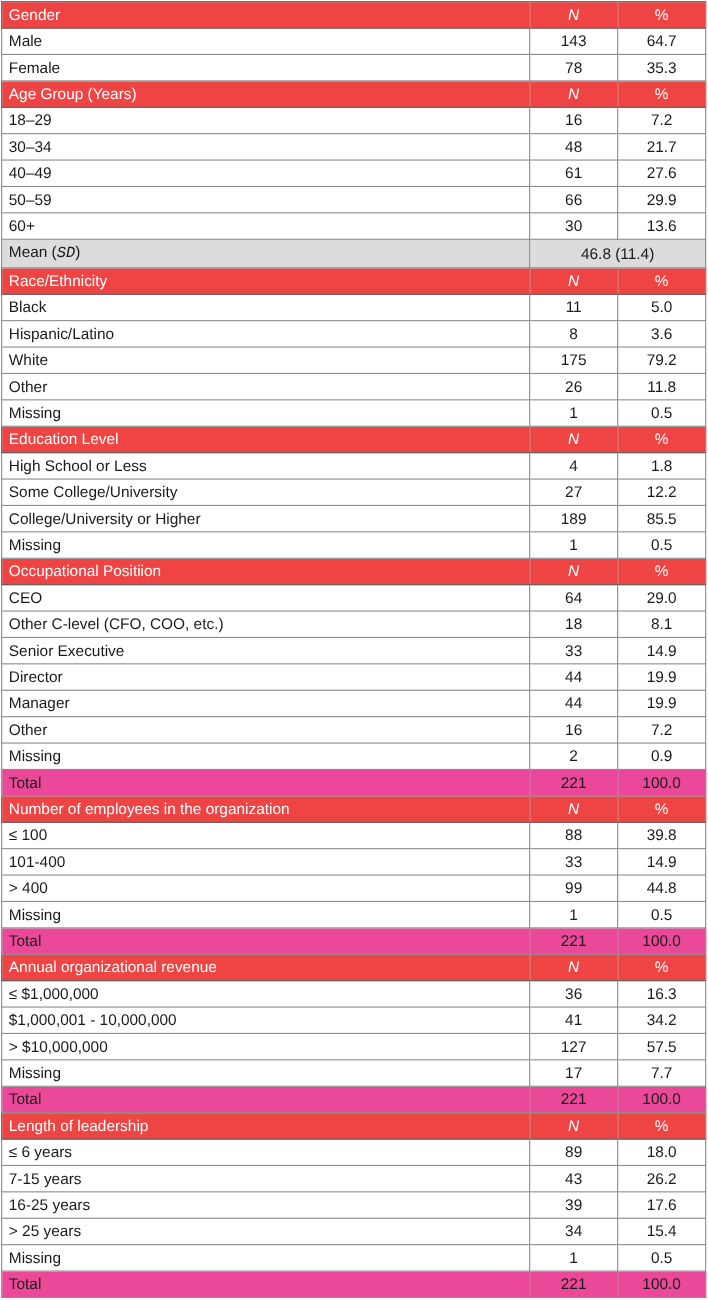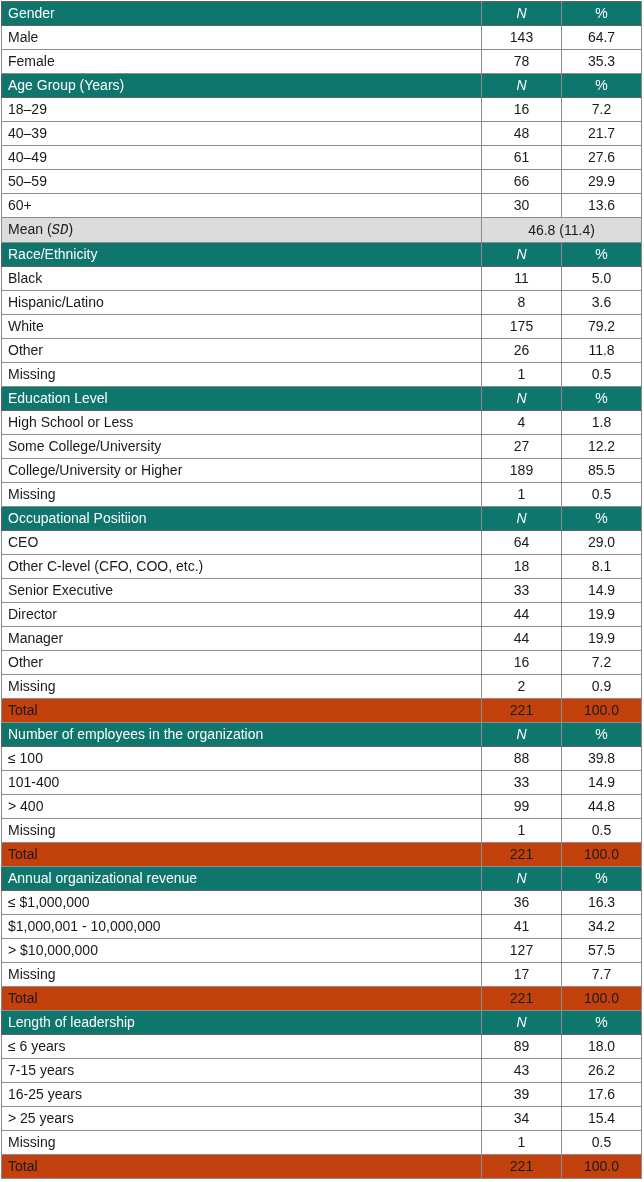--- a/index.html
+++ b/index.html
@@ -14,23 +14,23 @@
   table.demo td {
     height: 23px;
     padding: 0 6px;
     border: 1px solid #8c8c8c;
     line-height: 23px;
     white-space: nowrap;
   }
   td.c1 { width: 467px; }
   td.c2 { width: 67px; text-align: center; }
   td.c3 { width: 67px; text-align: center; }
-  tr.hdr td { background: #0f766e; color: #ffffff; border-color: #626262; border-right-color: #8c8c8c; }
+  tr.hdr td { background: #ef4444; color: #ffffff; border-color: #626262; border-right-color: #8c8c8c; }
   tr.hdr td.c2 { font-style: italic; }
-  tr.tot td { background: #c2410c; }
+  tr.tot td { background: #ec4899; }
   tr.mean td { background: #dcdcdc; }
   i.sd { font-style: italic; font-family: Liberation Mono, monospace; }
 </style>
 </head>
 <body>
 
 <table class="demo">
   <tbody id="tbody">
       <tr class="hdr">
         <td class="c1">Gender</td>
@@ -51,21 +51,21 @@
         <td class="c1">Age Group (Years)</td>
         <td class="c2">N</td>
         <td class="c3">%</td>
       </tr>
       <tr class="row">
         <td class="c1">18–29</td>
         <td class="c2">16</td>
         <td class="c3">7.2</td>
       </tr>
       <tr class="row">
-        <td class="c1">40–39</td>
+        <td class="c1">30–34</td>
         <td class="c2">48</td>
         <td class="c3">21.7</td>
       </tr>
       <tr class="row">
         <td class="c1">40–49</td>
         <td class="c2">61</td>
         <td class="c3">27.6</td>
       </tr>
       <tr class="row">
         <td class="c1">50–59</td>

